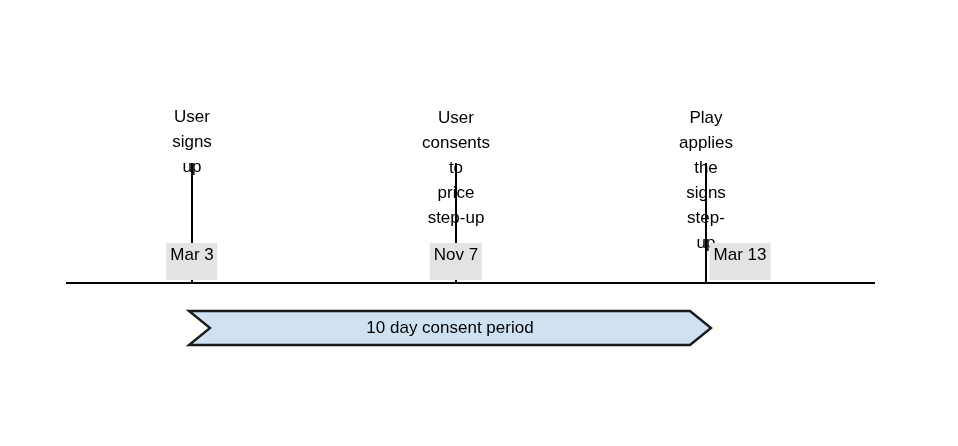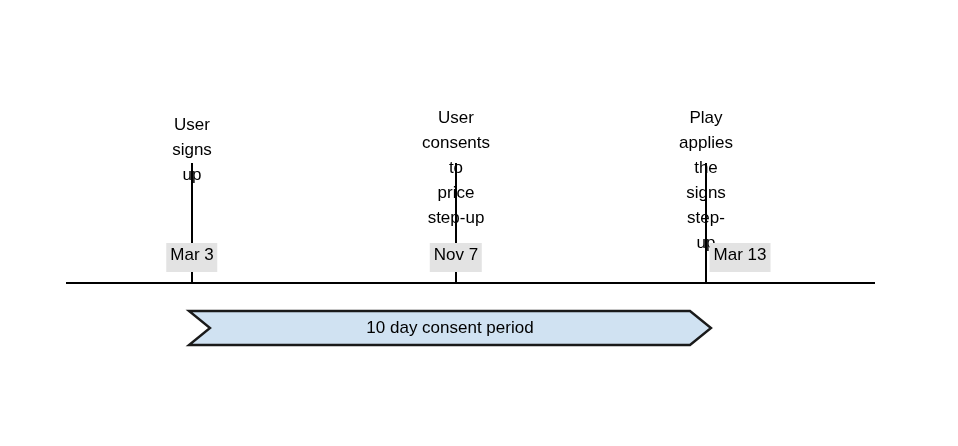--- a/index.html
+++ b/index.html
@@ -55,21 +55,21 @@
   .event-date-wrap {
     position: absolute;
     transform: translateX(-50%);
     white-space: nowrap;
   }
   .event-date {
     display: inline-block;
     font-size: 17px;
     line-height: 22px;
     background: #e3e3e3;
-    padding: 1px 4px 6px 4px;
+    padding: 1px 4px 14px 4px;
     color: #000000;
   }
 
   
   .banner {
     position: absolute;
     left: 188px;
     top: 310px;
     width: 524px;
     height: 24px;
@@ -95,21 +95,21 @@
   }
 </style>
 </head>
 <body>
 
 <div id="canvas">
 
   <div class="axis-line"></div>
 
   <div class="event" style="left:192px;">
-    <div class="event-label" style="top:112px;">User signs up</div>
+    <div class="event-label" style="top:104px;">User signs up</div>
     <div class="event-tick" style="top:163px; height:120px;"></div>
     <div class="event-date-wrap" style="top:243px;">
       <span class="event-date">Mar 3</span>
     </div>
   </div>
 
   <div class="event" style="left:456px;">
     <div class="event-label" style="top:105px;">User consents to
 price step-up</div>
     <div class="event-tick" style="top:163px; height:120px;"></div>

